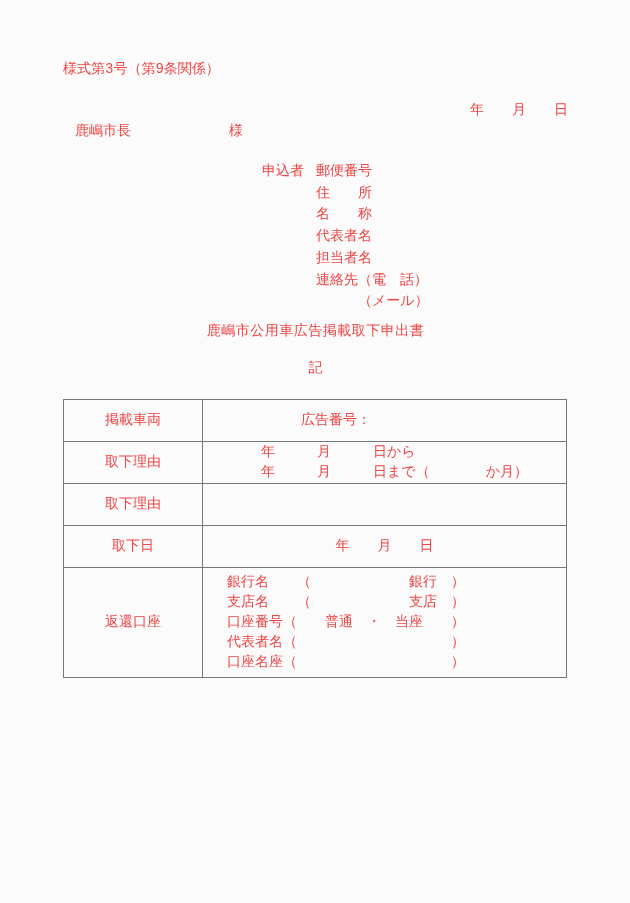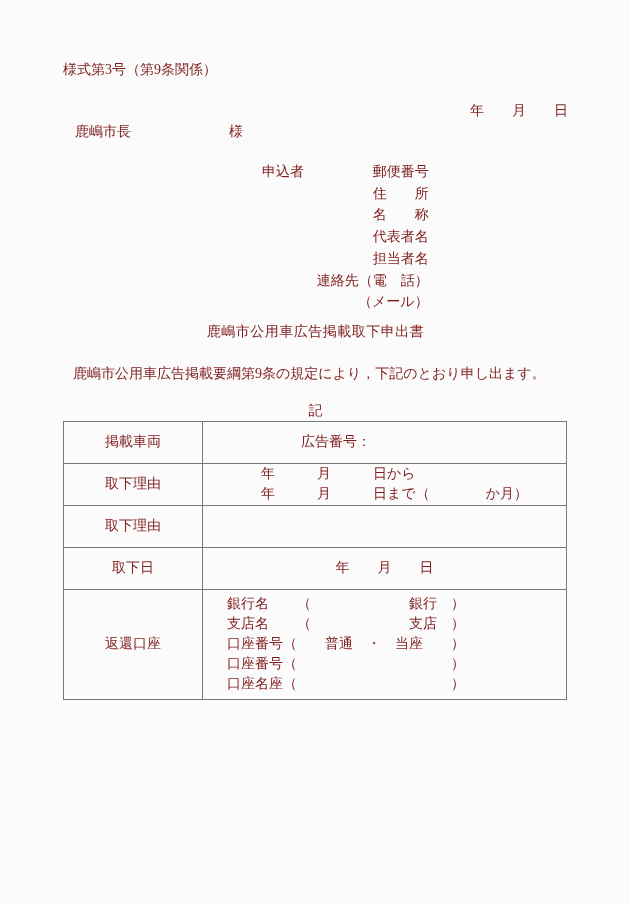--- a/index.html
+++ b/index.html
@@ -2,36 +2,37 @@
 <html><head>
 <meta charset="utf-8">
 <style>
   * { margin: 0; padding: 0; box-sizing: border-box; }
   html, body { background: #ffffff; }
   .page {
     position: relative;
     width: 630px;
     height: 903px;
     background: #fbfbfb;
-    color: #7f1d1d;
-    font-family: Liberation Serif, serif;
+    color: #ef4444;
+    font-family: Liberation Mono, monospace;
     font-size: 14px;
     padding: 59px 62px 0 63px;
     overflow: hidden;
   }
   .form-number { line-height: 21px; }
   .date-line   { margin-top: 20px; line-height: 21px; text-align: right; white-space: pre; }
   .recipient   { line-height: 21px; padding-left: 12px; white-space: pre; }
   .applicant   { margin-top: 19px; display: flex; padding-left: 199px; }
   .applicant-label { line-height: 21.7px; margin-right: 12px; white-space: pre; }
-  .applicant-lines > div { line-height: 21.7px; white-space: pre; text-align: right; }
+  .applicant-lines > div { line-height: 21.7px; white-space: pre; }
   .doc-title { margin-top: 8px; line-height: 21px; text-align: center; letter-spacing: 0.5px; }
   .body-text { margin-top: 21px; line-height: 21px; padding-left: 10px; white-space: pre; }
   .ki        { margin-top: 16px; line-height: 21px; text-align: center; }
   table.form-table {
+    margin-top: 20px;
     border-collapse: collapse;
     width: 503px;
     table-layout: fixed;
   }
   table.form-table td {
     border: 1px solid #777777;
     vertical-align: middle;
     font-size: 14px;
   }
   table.form-table tr td { height: 42px; }
@@ -63,21 +64,20 @@
       <div>名　　称</div>
       <div>代表者名</div>
       <div>担当者名</div>
       <div>連絡先（電　話）</div>
       <div>　　　（メール）</div>
     </div>
   </div>
 
   <div class="doc-title">鹿嶋市公用車広告掲載取下申出書</div>
 
-  <div class="body-text">鹿嶋市公用車広告掲載要綱第9条の規定により，下記のとおり申し出ます。</div>
 
   <div class="ki">記</div>
 
   <table class="form-table">
     <colgroup>
       <col style="width:139px">
       <col style="width:364px">
     </colgroup>
     <tbody>
       <tr>
@@ -98,20 +98,20 @@
       <tr>
         <td class="cell-label">取下日</td>
         <td class="v-date">年　　月　　日</td>
       </tr>
       <tr class="row-account">
         <td class="cell-label">返還口座</td>
         <td class="v-account">
           <div>銀行名　　（　　　　　　　銀行　）</div>
           <div>支店名　　（　　　　　　　支店　）</div>
           <div>口座番号（　　普通　・　当座　　）</div>
-          <div>口座番号（　　　　　　　　　　　）</div>
+          <div>代表者名（　　　　　　　　　　　）</div>
           <div>口座名座（　　　　　　　　　　　）</div>
         </td>
       </tr>
     </tbody>
   </table>
 
 </div>
 
 </body></html>

